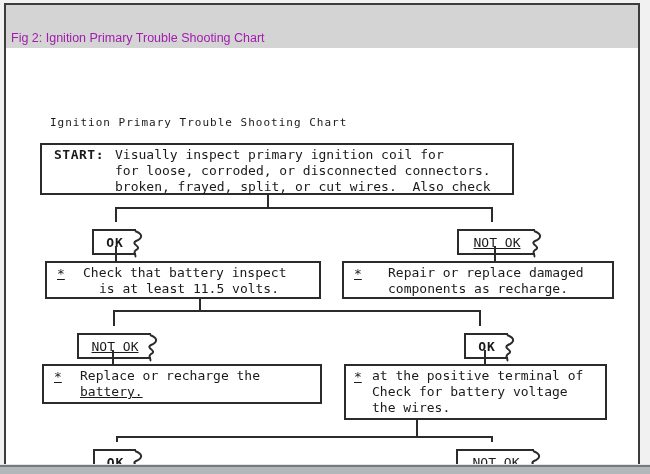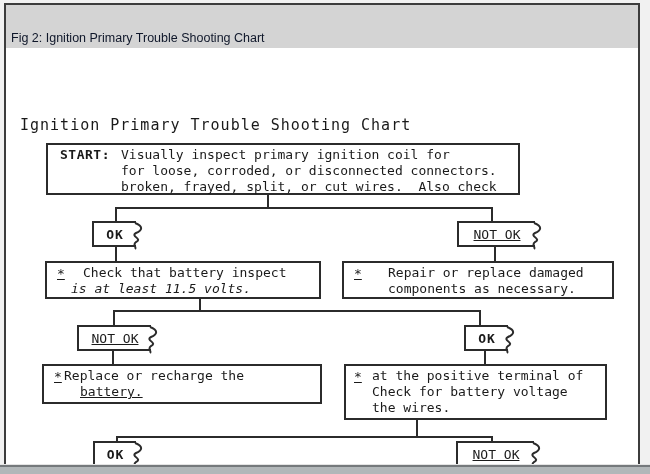--- a/index.html
+++ b/index.html
@@ -11,45 +11,45 @@
   }
   
   .frame{
     position:absolute;left:4px;top:3px;width:636px;height:468px;
     border:2px solid var(--frame,#3c3c3c);background:#ffffff;box-sizing:border-box;
   }
   .titlebar{
     position:absolute;left:6px;top:5px;width:632px;height:43px;
     background:var(--headerbg,#d4d4d4);
     font-family:"Liberation Sans","DejaVu Sans",sans-serif;
-    font-size:12.5px;color:#0f172a;
+    font-size:12.5px;color:#a21caf;
     display:flex;align-items:flex-end;box-sizing:border-box;
     padding:0 0 3px 5px;
   }
   
   .line{position:absolute;background:var(--line,#2b2b2b);}
   .fc-title{
-    position:absolute;left:20px;top:116px;font-size:15px;letter-spacing:1px;white-space:pre;
+    position:absolute;left:50px;top:116px;font-size:11px;letter-spacing:1px;white-space:pre;
   }
   .fbox{
     position:absolute;border:2px solid var(--line,#2b2b2b);background:#fff;
     box-sizing:border-box;font-size:13px;line-height:16px;
   }
   .fbox .txt{white-space:pre;}
   .startbox{padding:2px 0 0 73px;}
   .startbox .kw{position:absolute;left:12px;top:2px;font-weight:bold;letter-spacing:0.5px;}
   .abox .marker{
     position:absolute;left:10px;top:3px;text-decoration:underline;
   }
   .abox .txt{display:block;}
   .abox{padding-top:2px;}
   .tag{
     position:absolute;border:2px solid var(--line,#2b2b2b);border-right:none;background:#fff;
     box-sizing:border-box;font-size:13px;text-align:center;
-    display:flex;align-items:center;justify-content:center;
+    display:flex;align-items:center;justify-content:center;margin-top:8px;
   }
   .tag.bold{font-weight:bold;letter-spacing:1px;}
   .tag.uline{text-decoration:underline;}
   .tag svg{position:absolute;right:-9px;top:-2px;}
   
   .hbar{
     position:absolute;left:0;top:464px;width:650px;height:10px;z-index:5;
     background:linear-gradient(to bottom,#e4e4e4 0px,#e4e4e4 1px,#75797c 1px,#75797c 3px,var(--bar,#b2b7b9) 3px,var(--bar,#b2b7b9) 10px);
   }
 </style>
@@ -59,21 +59,21 @@
 <div class="page" style="--line: #2b2b2b; --headerbg: #d4d4d4; --frame: #3c3c3c; --bar: #b2b7b9;">
 
   <div class="frame"></div>
 
   <div class="titlebar">
     <span>Fig 2: Ignition Primary Trouble Shooting Chart</span>
   </div>
 
   <div class="fc-title">Ignition Primary Trouble Shooting Chart</div>
 
-  <div class="fbox startbox" style="left:46px;top:143px;width:474px;height:52px;">
+  <div class="fbox startbox" style="left:40px;top:143px;width:474px;height:52px;">
     <span class="kw">START:</span>
     <div class="txt">Visually inspect primary ignition coil for</div>
     <div class="txt">for loose, corroded, or disconnected connectors.</div>
     <div class="txt">broken, frayed, split, or cut wires.  Also check</div>
   </div>
 
   <div class="line" style="left:267px;top:194px;width:2px;height:15px;"></div>
   <div class="line" style="left:115px;top:207px;width:378px;height:2px;"></div>
   <div class="line" style="left:115px;top:207px;width:2px;height:15px;"></div>
   <div class="line" style="left:491px;top:207px;width:2px;height:15px;"></div>
@@ -90,26 +90,26 @@
         <path d="M2 2 C10 5 10 9 3 12 C-3 15 10 18 3 21 C-1 24 4 26 2 28" fill="none" stroke="#2b2b2b" stroke-width="2"></path>
       </svg>
   </div>
 
   <div class="line" style="left:115px;top:246px;width:2px;height:16px;"></div>
   <div class="line" style="left:494px;top:246px;width:2px;height:16px;"></div>
 
   <div class="fbox abox" style="left:45px;top:261px;width:276px;height:38px;">
     <span class="marker">*</span>
     <span class="txt" style="margin-left:36px;">Check that battery inspect</span>
-    <span class="txt" style="margin-left:24px;font-style:italic;">is at least 11.5 volts.</span>
+    <span class="txt" style="margin-left:52px;">is at least 11.5 volts.</span>
   </div>
   <div class="fbox abox" style="left:342px;top:261px;width:272px;height:38px;">
     <span class="marker">*</span>
     <span class="txt" style="margin-left:44px;">Repair or replace damaged</span>
-    <span class="txt" style="margin-left:44px;">components as necessary.</span>
+    <span class="txt" style="margin-left:44px;">components as recharge.</span>
   </div>
 
   <div class="line" style="left:199px;top:298px;width:2px;height:14px;"></div>
   <div class="line" style="left:113px;top:310px;width:368px;height:2px;"></div>
   <div class="line" style="left:113px;top:310px;width:2px;height:16px;"></div>
   <div class="line" style="left:479px;top:310px;width:2px;height:16px;"></div>
 
   <div class="tag uline" style="left:77px;top:325px;width:74px;height:26px;">
     <span>NOT OK</span>
     <svg width="12" height="30" viewBox="0 0 12 30">
@@ -121,21 +121,21 @@
     <svg width="12" height="30" viewBox="0 0 12 30">
         <path d="M2 2 C10 5 10 9 3 12 C-3 15 10 18 3 21 C-1 24 4 26 2 28" fill="none" stroke="#2b2b2b" stroke-width="2"></path>
       </svg>
   </div>
 
   <div class="line" style="left:112px;top:350px;width:2px;height:16px;"></div>
   <div class="line" style="left:484px;top:350px;width:2px;height:16px;"></div>
 
   <div class="fbox abox" style="left:42px;top:364px;width:280px;height:40px;">
     <span class="marker">*</span>
-    <span class="txt" style="padding-left:20px;">Replace or recharge the</span>
+    <span class="txt" style="margin-left:36px;">Replace or recharge the</span>
     <span class="txt" style="margin-left:36px;text-decoration:underline;">battery.</span>
   </div>
   <div class="fbox abox" style="left:344px;top:364px;width:263px;height:56px;">
     <span class="marker" style="left:8px;">*</span>
     <span class="txt" style="margin-left:26px;">at the positive terminal of</span>
     <span class="txt" style="margin-left:26px;">Check for battery voltage</span>
     <span class="txt" style="margin-left:26px;">the wires.</span>
   </div>
 
   <div class="line" style="left:416px;top:419px;width:2px;height:19px;"></div>

